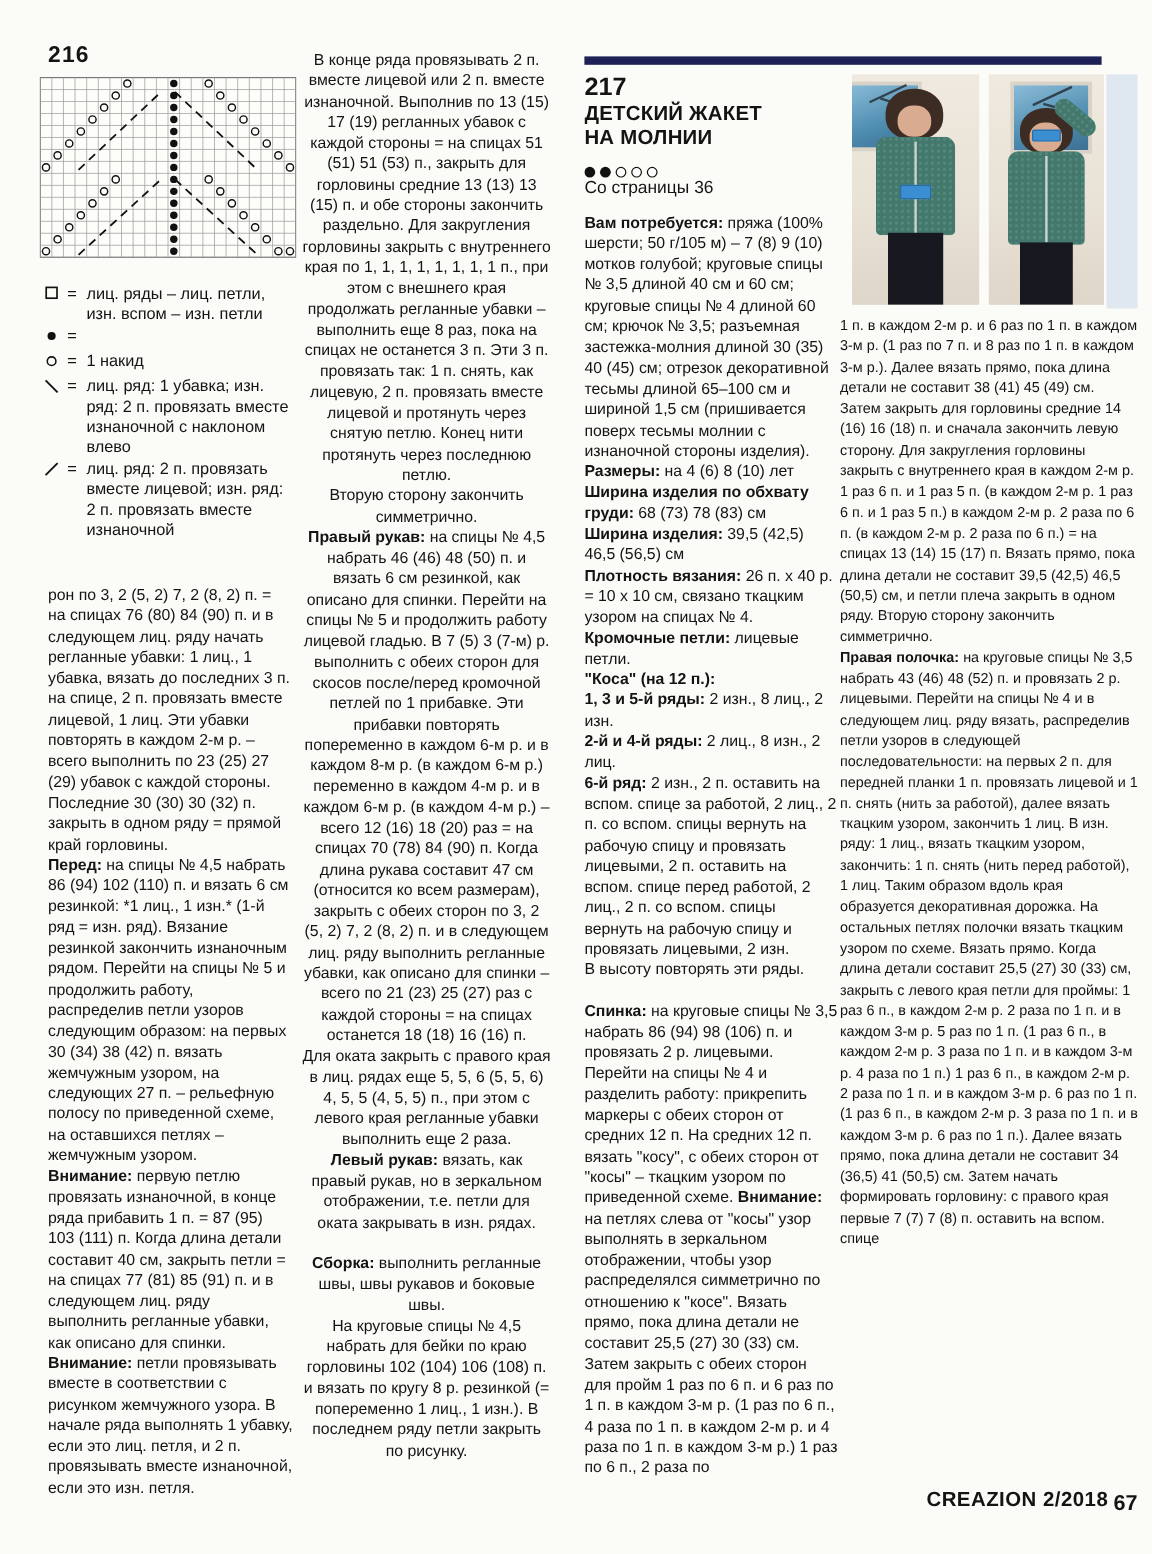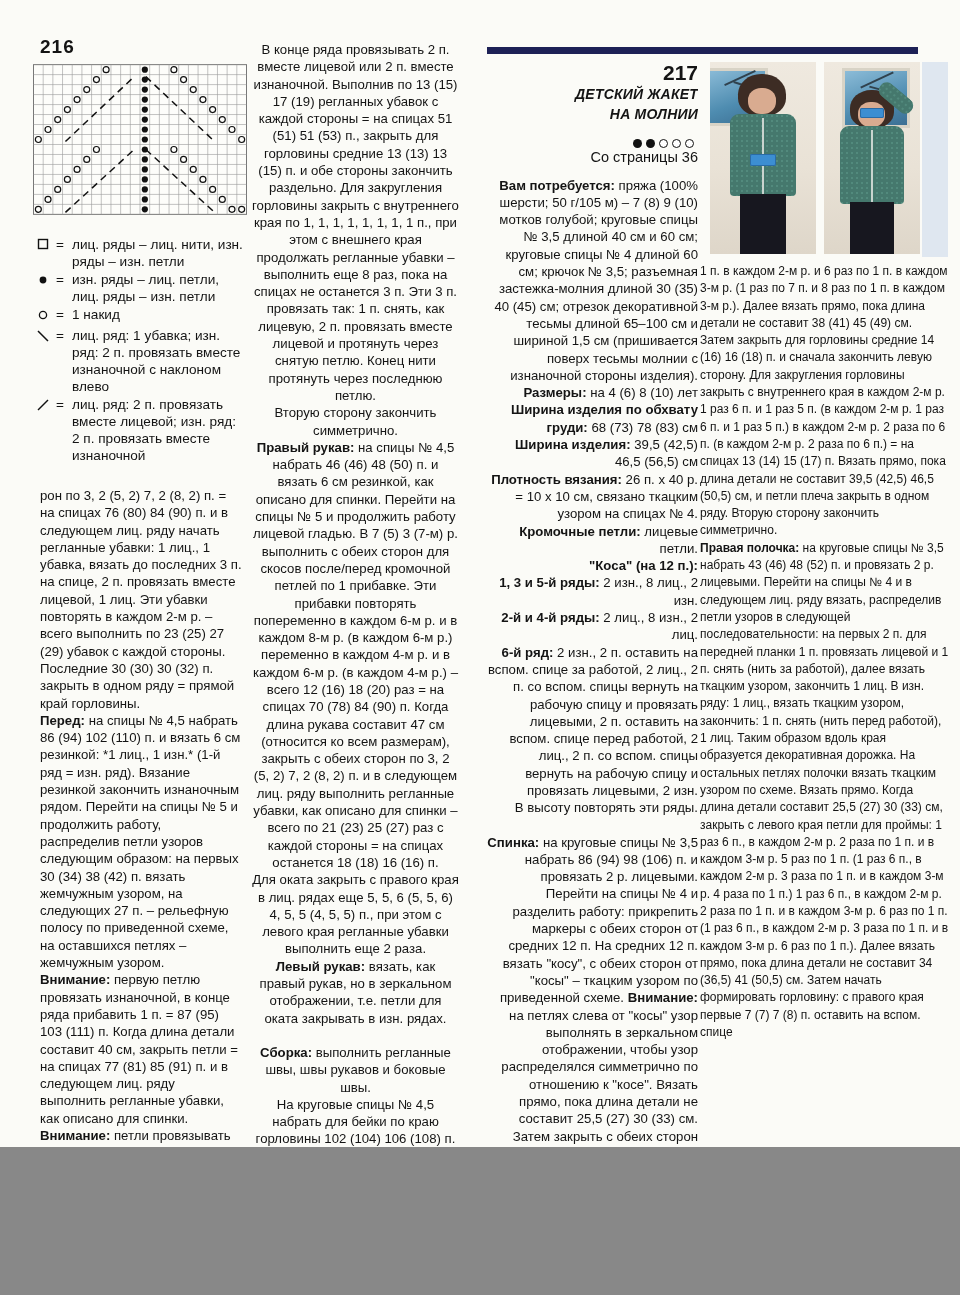--- a/index.html
+++ b/index.html
@@ -1,35 +1,35 @@
 <!DOCTYPE html>
 <html><head>
 <meta charset="utf-8">
 <style>
   html,body{margin:0;padding:0;background:#888;}
-  .page{position:relative;width:960px;height:1147px;background:#fbfbf7;overflow:hidden;
+  .page{position:relative;width:960px;height:1295px;background:#fbfbf7;overflow:hidden;
         font-family:"Liberation Sans",sans-serif;color:#141414;}
   .pgnum-left{position:absolute;left:40px;top:36px;font-size:19px;font-weight:bold;letter-spacing:1px;}
   .chart-wrap{position:absolute;left:33px;top:64px;}
   .legend{position:absolute;left:36px;top:236px;width:208px;font-size:13.6px;line-height:17px;}
   .legend-row{display:flex;align-items:flex-start;margin:0 0 1px 0;}
   .legend-sym{width:20px;flex:0 0 20px;padding-top:1px;}
   .legend-eq{width:16px;flex:0 0 16px;}
   .legend-text{flex:1;}
   .col{position:absolute;font-size:13.2px;line-height:17.3px;overflow:hidden;}
   .col p{margin:0;}
   .col p.gap{margin-top:17px;}
   .col strong{font-weight:700;}
   .col1{left:40px;top:487px;width:204px;height:780px;}
   .col2{left:252px;top:41px;width:207px;height:1228px;text-align:center;}
-  .col3{left:487px;top:60px;width:211px;height:1208px;text-align:right;}
+  .col3{left:487px;top:60px;width:211px;height:1208px;}
   .col4{left:700px;top:263px;width:249px;height:972px;font-size:12px;}
   .navy-bar{position:absolute;left:487px;top:47px;width:431px;height:7px;background:#1d2156;}
   .sec-num{font-size:21px;font-weight:800;margin:4px 0 4px 0;}
-  .sec-title{font-size:14px;font-weight:800;line-height:19.5px;letter-spacing:.2px;font-style:italic;}
+  .sec-title{font-size:17px;font-weight:800;line-height:19.5px;letter-spacing:.2px;}
   .dots-row{margin:11px 0 3px 0;height:11px;}
   .dot{display:inline-block;width:9px;height:9px;border-radius:50%;margin-right:4px;box-sizing:border-box;}
   .dot.f{background:#111;}
   .dot.e{background:#fff;border:1.4px solid #111;}
   .from-page{font-size:14.5px;margin:2px 0 10px 0;}
   
   .photo{position:absolute;top:62px;height:192px;overflow:hidden;
          background:linear-gradient(180deg,#efe9df 0%,#e9e2d6 55%,#ded6c9 100%);}
   .photo-l{left:710px;width:106px;}
   .photo-r{left:824px;width:96px;}
@@ -147,28 +147,27 @@
         <line x1="113.01999999999998" y1="85.5" x2="181.89" y2="148.5" stroke="#111111" stroke-width="1.5" stroke-dasharray="7 5"></line>
       </svg>
   </div>
 
   <div class="legend" id="legend">
       <div class="legend-row">
         <span class="legend-sym"><svg width="14" height="15" viewBox="0 0 14 15">
             <rect x="2.5" y="2.5" width="9" height="9" fill="none" stroke="#111" stroke-width="1.4"></rect>
           </svg></span>
         <span class="legend-eq">=</span>
-        <span class="legend-text">лиц. ряды – лиц. нити, изн. ряды – изн. петли</span>
+        <span class="legend-text">лиц. ряды – лиц. петли, изн. вспом – изн. петли</span>
       </div>
       <div class="legend-row">
         <span class="legend-sym"><svg width="14" height="15" viewBox="0 0 14 15">
             <circle cx="7" cy="8" r="3.4" fill="#111"></circle>
           </svg></span>
         <span class="legend-eq">=</span>
-        <span class="legend-text">изн. ряды – лиц. петли, лиц. ряды – изн. петли</span>
       </div>
       <div class="legend-row">
         <span class="legend-sym"><svg width="14" height="15" viewBox="0 0 14 15">
             <circle cx="7" cy="8" r="3.6" fill="none" stroke="#111" stroke-width="1.3"></circle>
           </svg></span>
         <span class="legend-eq">=</span>
         <span class="legend-text">1 накид</span>
       </div>
       <div class="legend-row">
         <span class="legend-sym"><svg width="14" height="15" viewBox="0 0 14 15">

